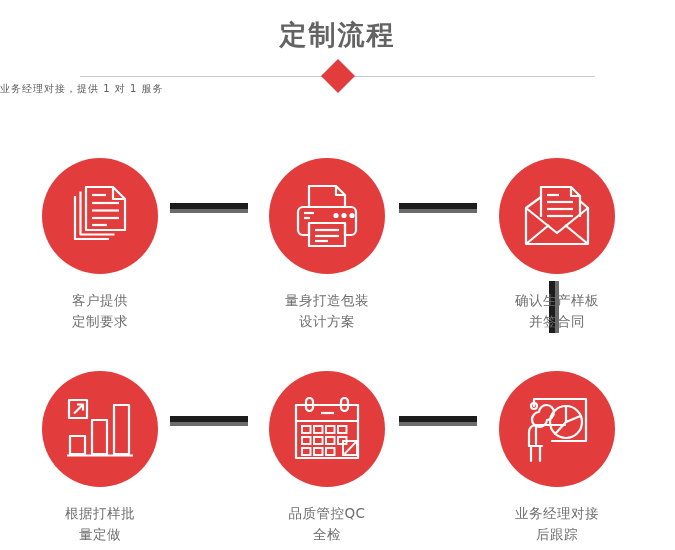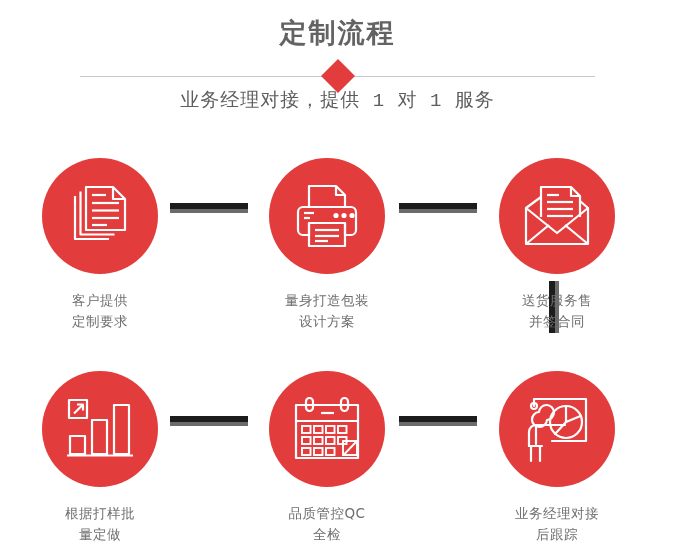--- a/index.html
+++ b/index.html
@@ -17,21 +17,20 @@
     -webkit-font-smoothing: antialiased;
   }
 
   
   .header {
     position: absolute;
     left: 0;
     top: 0;
     width: 577px;
     height: 125px;
-    font-family: Liberation Mono, monospace;
   }
   .page-title {
     position: absolute;
     left: 0;
     top: 18px;
     width: 675px;
     text-align: center;
     font-size: 27px;
     font-weight: bold;
     color: #636363;
@@ -58,24 +57,24 @@
     left: 326px;
     top: 0px;
     width: 24px;
     height: 24px;
     background: #e23c3c;
     transform: rotate(45deg);
   }
   .page-subtitle {
     position: absolute;
     left: 0;
-    top: 90px;
-    width: 675px;
-    text-align: center;
-    font-size: 19px;
+    top: 78px;
+    width: 675px;
+    text-align: left;
+    font-size: 10px;
     color: #5e5e5e;
     letter-spacing: 1px;
     line-height: 22px;
   }
 
   
   .flow {
     position: absolute;
     left: 0;
     top: 125px;
@@ -262,21 +261,21 @@
           <path d="M66 60 L43 41"></path>
         </g>
         <g fill="none" stroke="#ffffff" stroke-width="2.2" stroke-linecap="butt">
           <line x1="25" y1="11" x2="37" y2="11"></line>
           <line x1="25" y1="18" x2="51" y2="18"></line>
           <line x1="25" y1="25" x2="51" y2="25"></line>
           <line x1="25" y1="32" x2="51" y2="32"></line>
         </g>
       </svg>
     </div>
-    <div class="step-label">送货服务售
+    <div class="step-label">确认生产样板
 并签合同</div>
   </div>
 
   <div class="step step-r1 step-c1">
     <div class="circle">
       <svg width="68" height="64" viewBox="0 0 68 64">
         <g fill="none" stroke="#ffffff" stroke-width="2.2" stroke-linejoin="round">
           <rect x="3" y="8" width="62" height="53"></rect>
           <line x1="3" y1="24" x2="65" y2="24"></line>
           <rect x="13" y="1" width="7" height="13" rx="3.5"></rect>

